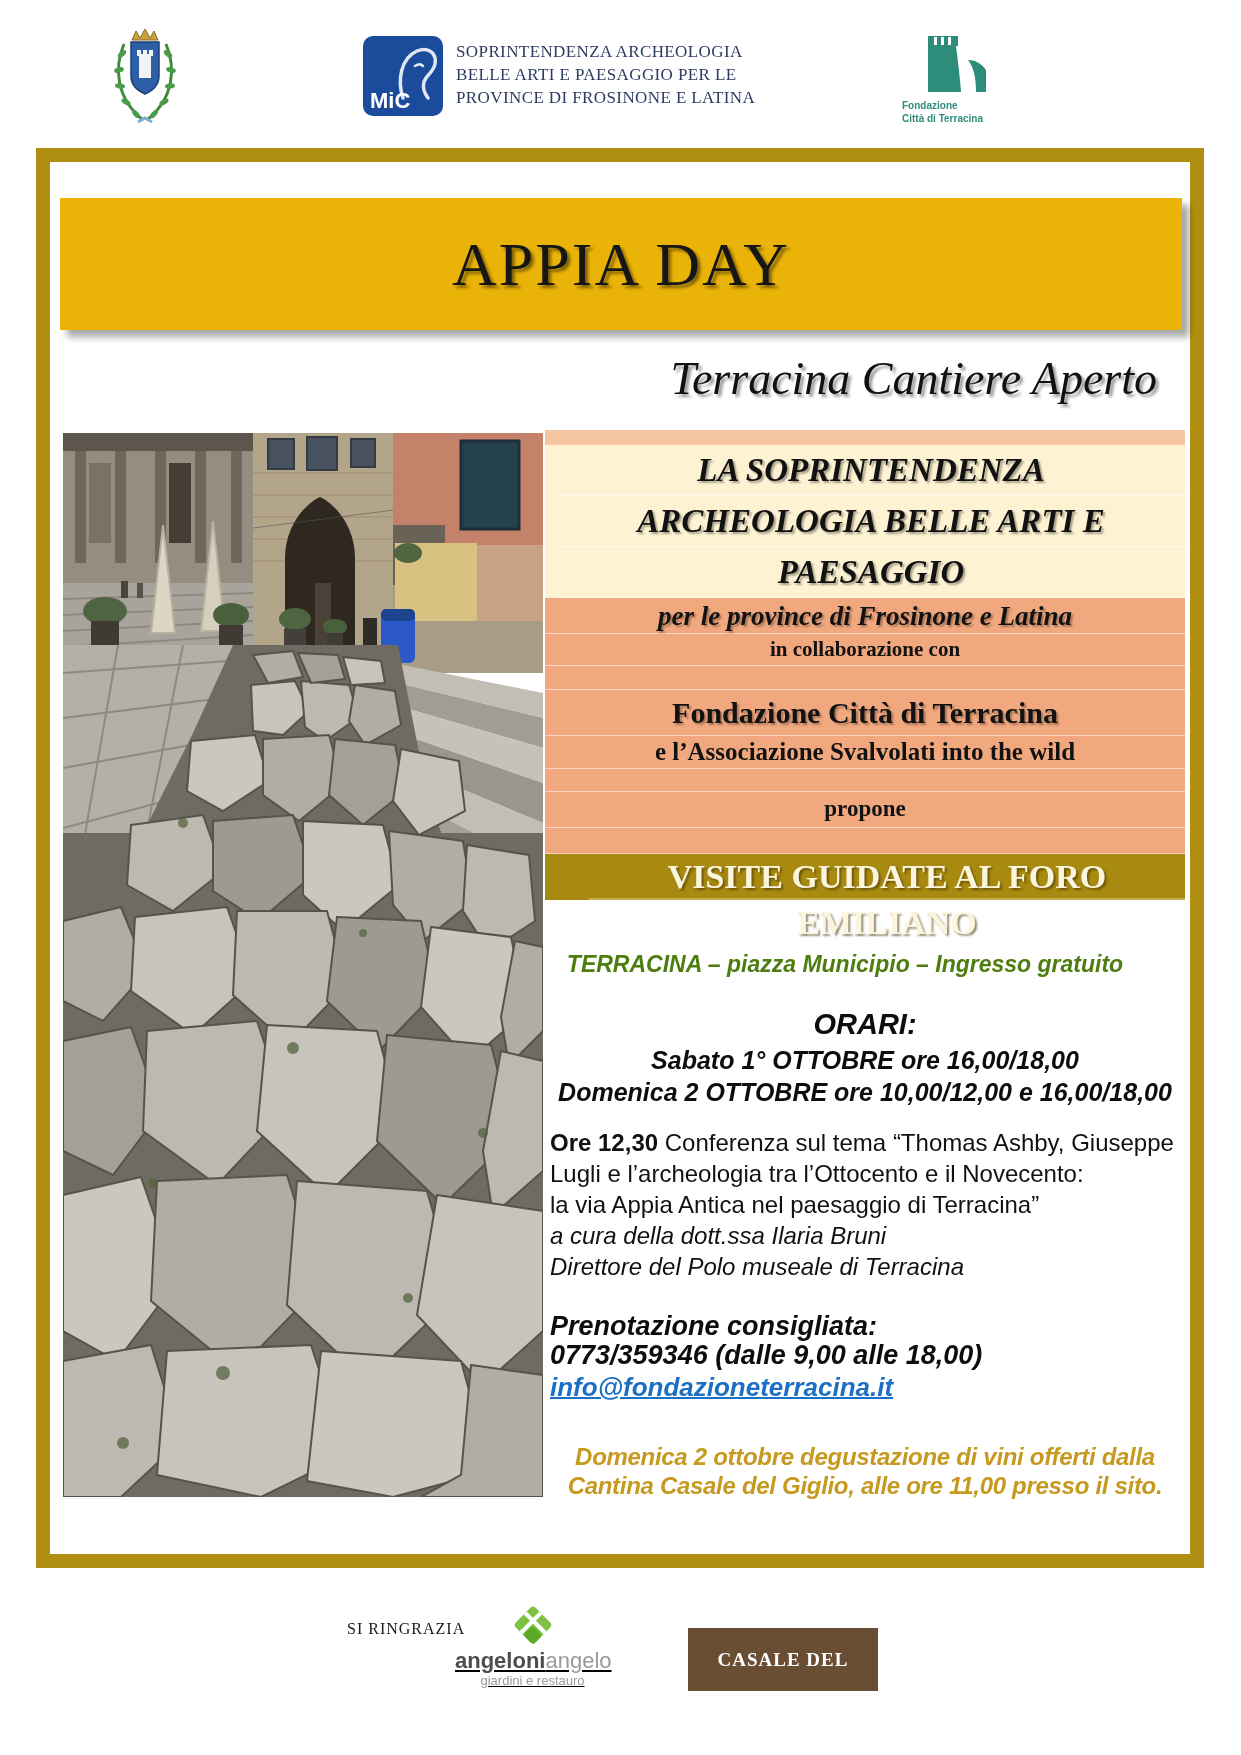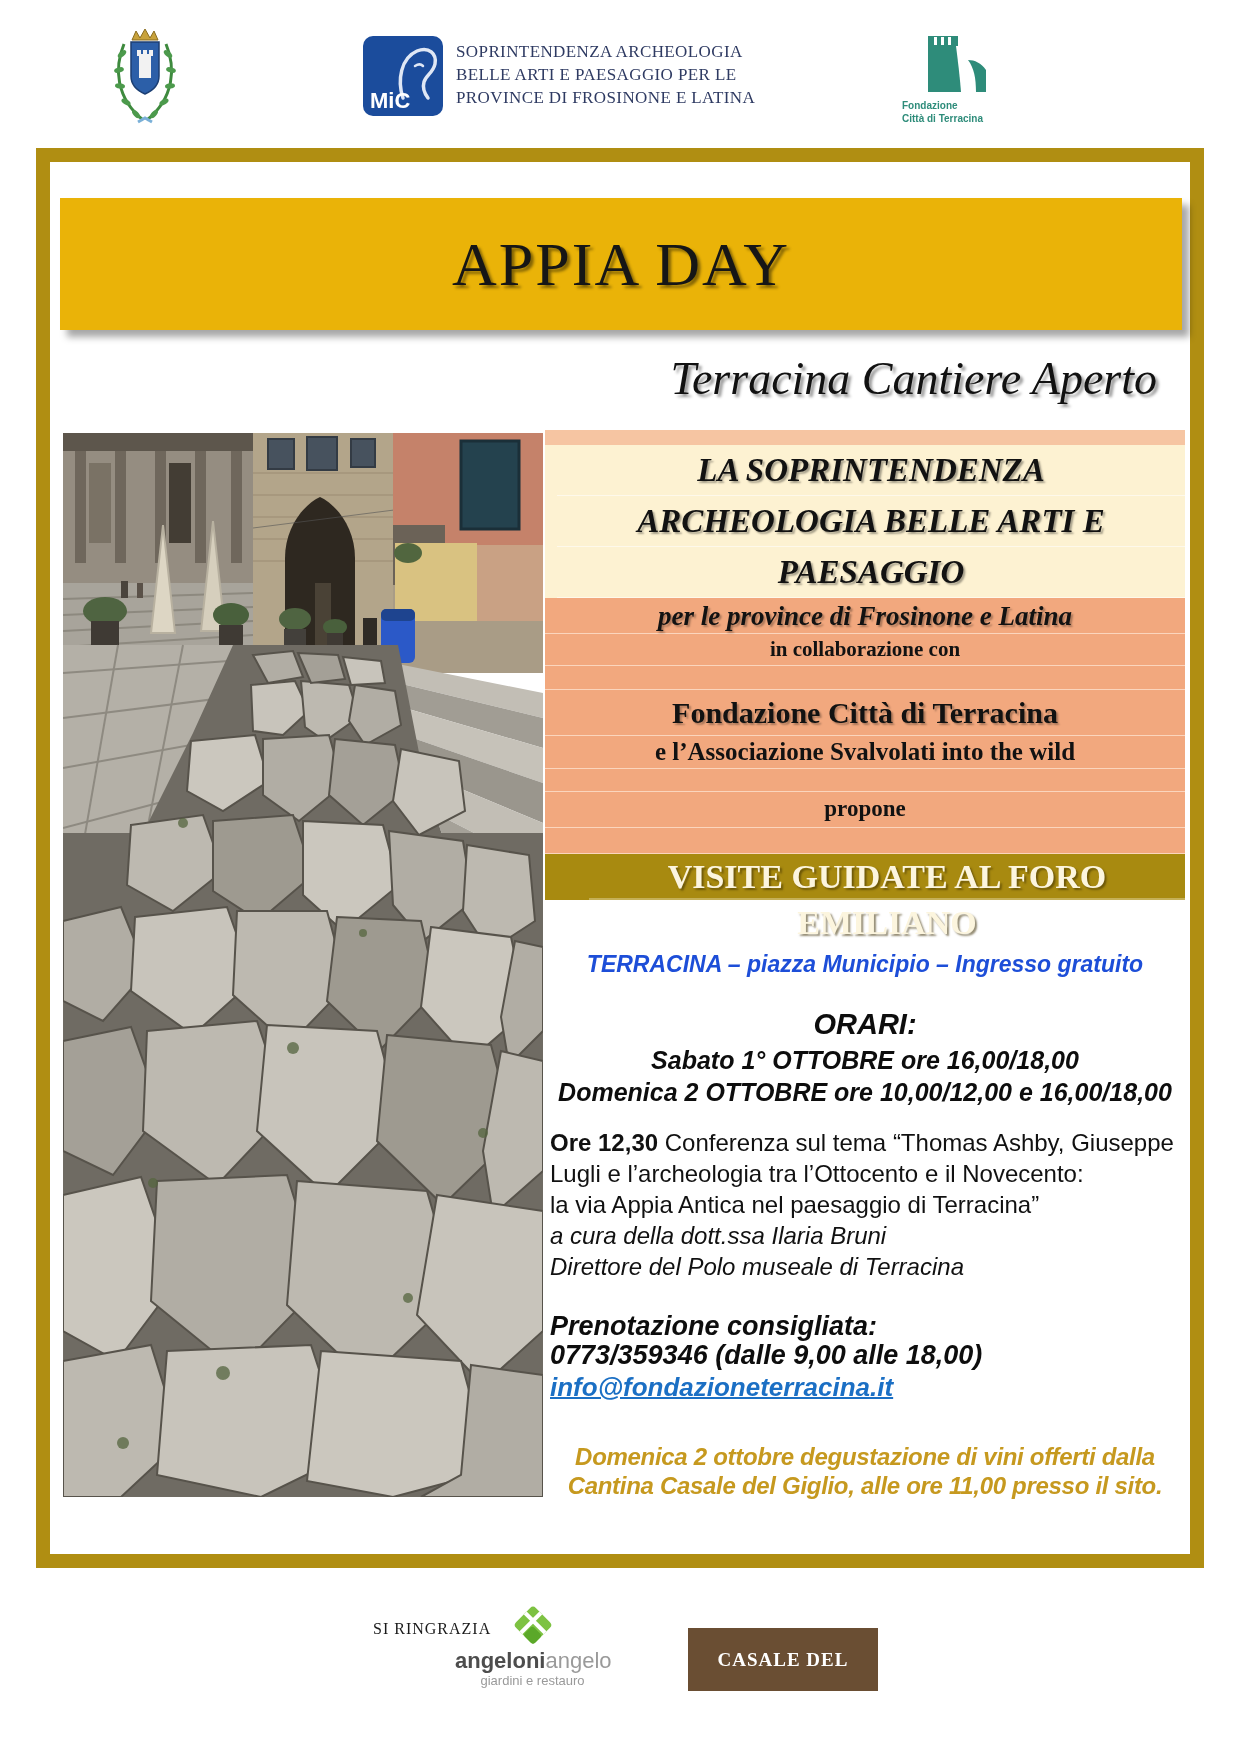--- a/index.html
+++ b/index.html
@@ -46,22 +46,22 @@
           text-shadow:2px 2px 2px rgba(0,0,0,.3);}
   .r-assoc{height:33px;line-height:31px;font-weight:bold;font-size:25px;}
   .r-blank2{height:23px;}
   .r-prop{height:36px;line-height:34px;font-weight:bold;font-size:23px;}
   .r-blank3{height:26px;}
   .banner{background:#A88A10;padding-left:44px;}
   .banner .row{height:46px;line-height:46px;color:#FCF5DE;font-weight:bold;font-size:34px;
                text-shadow:2px 2px 2px rgba(60,45,0,.55);}
   .banner .row.first{border-bottom:2px solid rgba(253,245,222,.35);}
 
-  .location{left:545px;top:951px;width:640px;text-align:center;font-weight:bold;
-            font-style:italic;font-size:23px;color:#1d4ed8;}
+  .location{left:525px;top:951px;width:640px;text-align:center;font-weight:bold;
+            font-style:italic;font-size:23px;color:#4d7c0f;}
   .orari-h{left:545px;top:1008px;width:640px;text-align:center;font-weight:bold;
            font-style:italic;font-size:29px;color:#0d0d0d;}
   .sched{left:545px;top:1044px;width:640px;text-align:center;font-weight:bold;
          font-style:italic;font-size:25px;line-height:32px;white-space:nowrap;color:#0d0d0d;}
   .conf{left:550px;top:1127px;width:660px;font-size:24px;line-height:31px;color:#111;}
   .conf b{font-weight:bold;}
   .conf-it{font-style:italic;}
   .booking{left:550px;top:1312px;width:640px;font-weight:bold;font-style:italic;
            font-size:27px;line-height:29px;color:#0d0d0d;}
   .email-line{left:550px;top:1372px;}
@@ -69,22 +69,22 @@
                 text-decoration:underline;text-decoration-thickness:2px;}
   .tasting{left:545px;top:1442px;width:640px;text-align:center;font-weight:bold;
            font-style:italic;font-size:24px;line-height:29px;color:#C6991F;letter-spacing:-.3px;}
 
   
   .photo{left:63px;top:433px;width:480px;height:1064px;}
   .photo svg{display:block;}
 
   
   .thanks{left:347px;top:1620px;font-family:"Liberation Serif",serif;font-size:16px;
-          letter-spacing:1px;color:#1a1a1a;margin-left:26px;}
-  .angeloni{left:455px;top:1604px;width:155px;text-align:center;}
+          letter-spacing:1px;color:#1a1a1a;}
+  .angeloni{left:455px;top:1604px;width:155px;text-align:center;text-decoration:underline;}
   .ang-name{font-size:22px;line-height:22px;}
   .ang-name .b{font-weight:bold;color:#4d4d4d;}
   .ang-name .l{color:#9a9a9a;}
   .ang-sub{font-size:13px;color:#9a9a9a;margin-top:1px;}
   .casale{left:688px;top:1628px;width:190px;height:63px;background:#6A4E33;
           color:#fff;text-align:center;line-height:63px;font-family:"Liberation Serif",serif;
           font-weight:bold;font-size:19px;letter-spacing:1px;}
   .casale sup{font-size:9px;}
 </style>
 </head>

